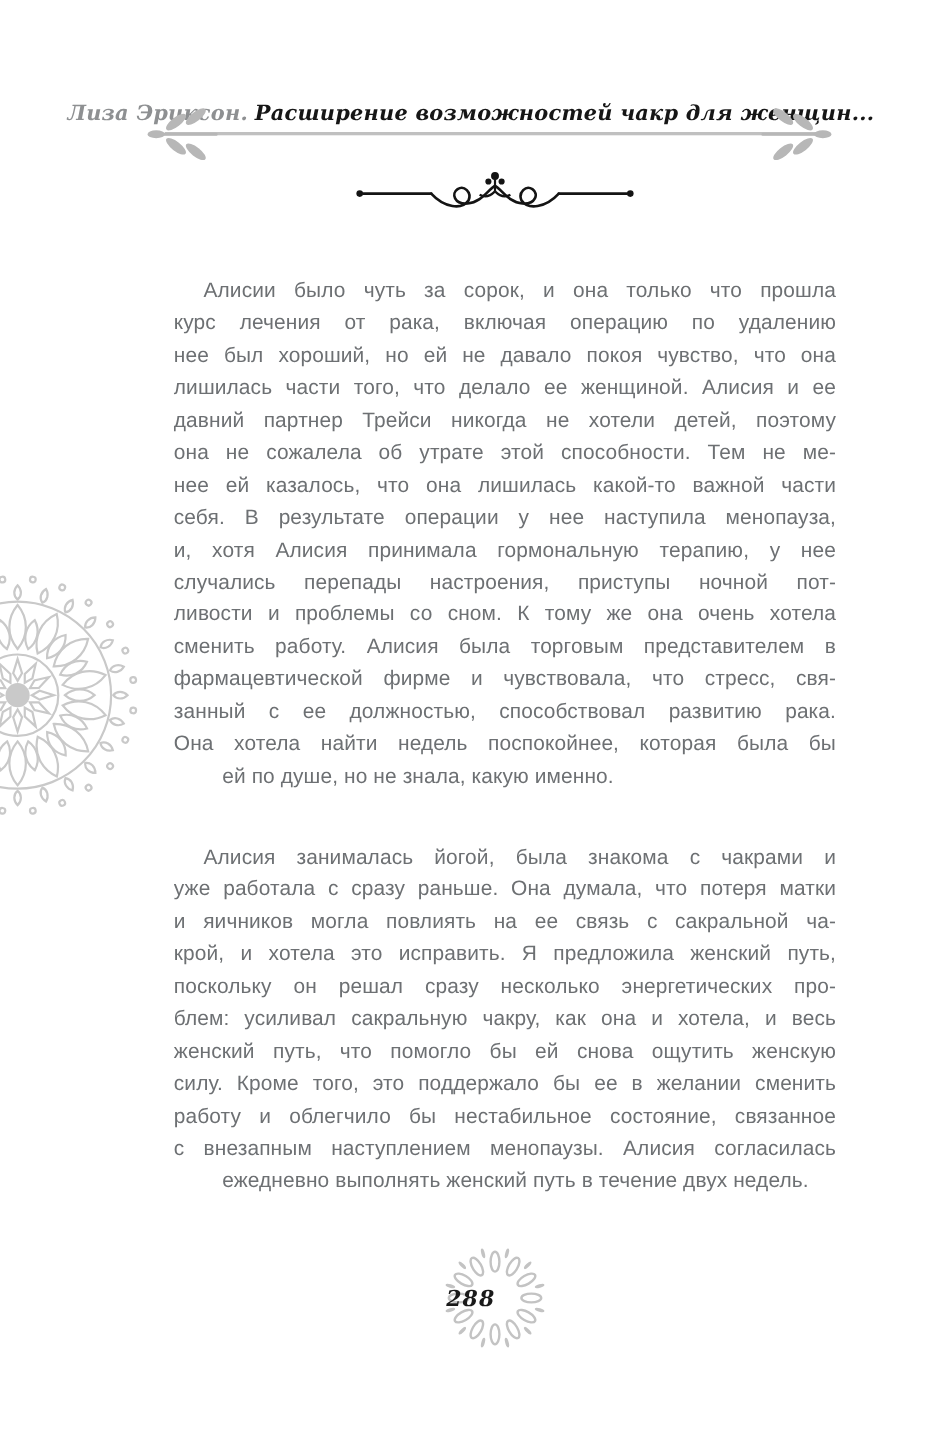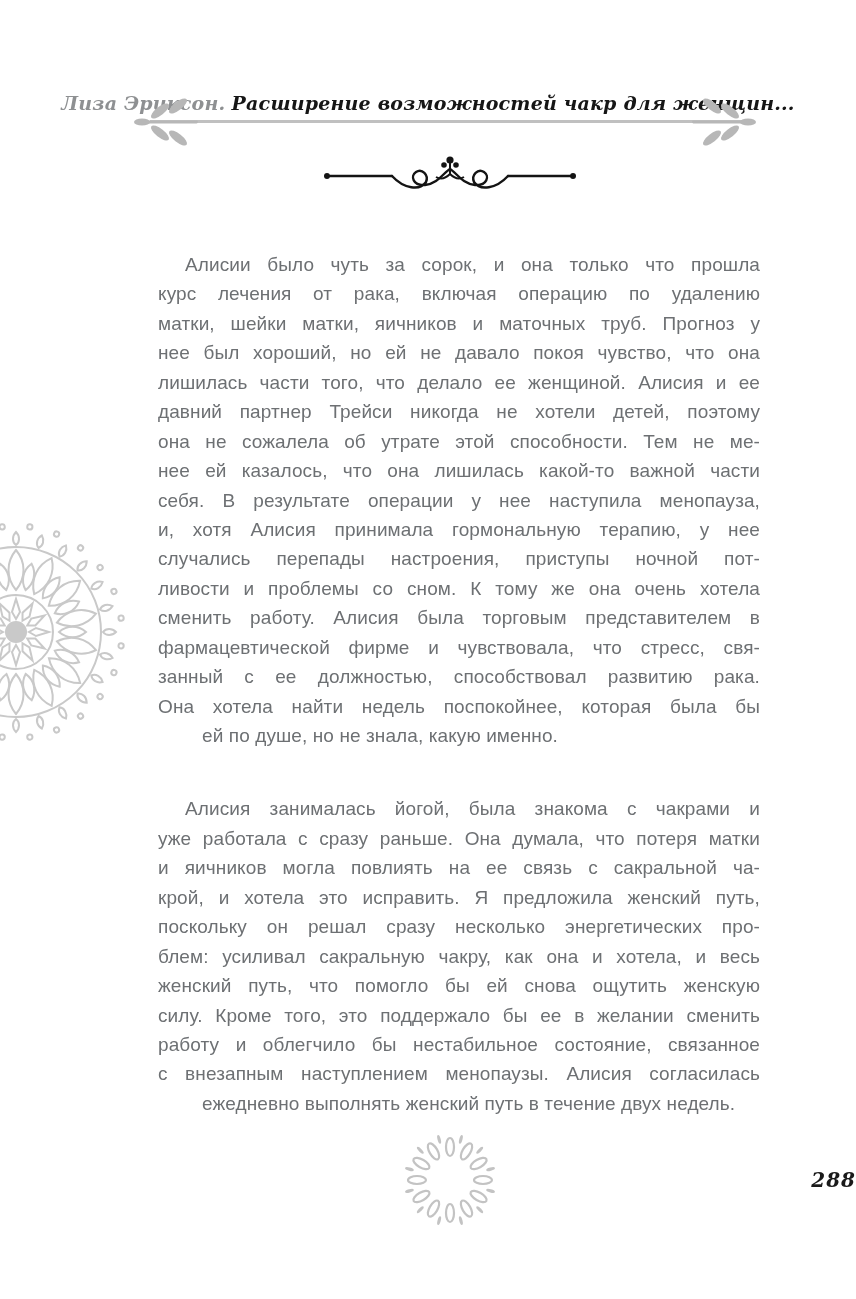--- a/index.html
+++ b/index.html
@@ -27,21 +27,21 @@
     font-size:19px;line-height:29.45px;color:#6d7073;letter-spacing:.1px;
   }
   .line{text-align:justify;text-align-last:justify;height:29.45px;overflow:hidden;}
   .line.first{text-indent:27px;margin-top:44px;}
   .line.last{text-align-last:left;margin-left:44px;}
   
   .mandala{position:absolute;left:-106px;top:510px;width:244px;height:244px;}
   
   .footer-ornament{position:absolute;left:403px;top:1133px;width:94px;height:94px;}
   .page-number{
-    position:absolute;left:0;right:0;top:1168px;text-align:right;
+    position:absolute;left:0;right:0;top:1168px;text-align:center;
     font-family:"DejaVu Serif","Liberation Serif",serif;font-style:italic;
     font-weight:700;font-size:20px;color:#1a1a1a;letter-spacing:1px;
   }
 </style>
 </head>
 <body>
 
 <div class="page">
 
   <div class="running-head">
@@ -86,21 +86,20 @@
       <path d="M130,11 L130,22" fill="none"></path>
       <path d="M130,22 q-7,7 -14,3" fill="none"></path>
       <path d="M130,22 q7,7 14,3" fill="none"></path>
     </g>
   </svg>
 
   <div class="body-text">
       <div class="para">
         <div class="line first">Алисии было чуть за сорок, и она только что прошла</div>
         <div class="line">курс лечения от рака, включая операцию по удалению</div>
-        <div class="line">матки, шейки матки, яичников и маточных труб. Прогноз у</div>
         <div class="line">нее был хороший, но ей не давало покоя чувство, что она</div>
         <div class="line">лишилась части того, что делало ее женщиной. Алисия и ее</div>
         <div class="line">давний партнер Трейси никогда не хотели детей, поэтому</div>
         <div class="line">она не сожалела об утрате этой способности. Тем не ме-</div>
         <div class="line">нее ей казалось, что она лишилась какой-то важной части</div>
         <div class="line">себя. В результате операции у нее наступила менопауза,</div>
         <div class="line">и, хотя Алисия принимала гормональную терапию, у нее</div>
         <div class="line">случались перепады настроения, приступы ночной пот-</div>
         <div class="line">ливости и проблемы со сном. К тому же она очень хотела</div>
         <div class="line">сменить работу. Алисия была торговым представителем в</div>

